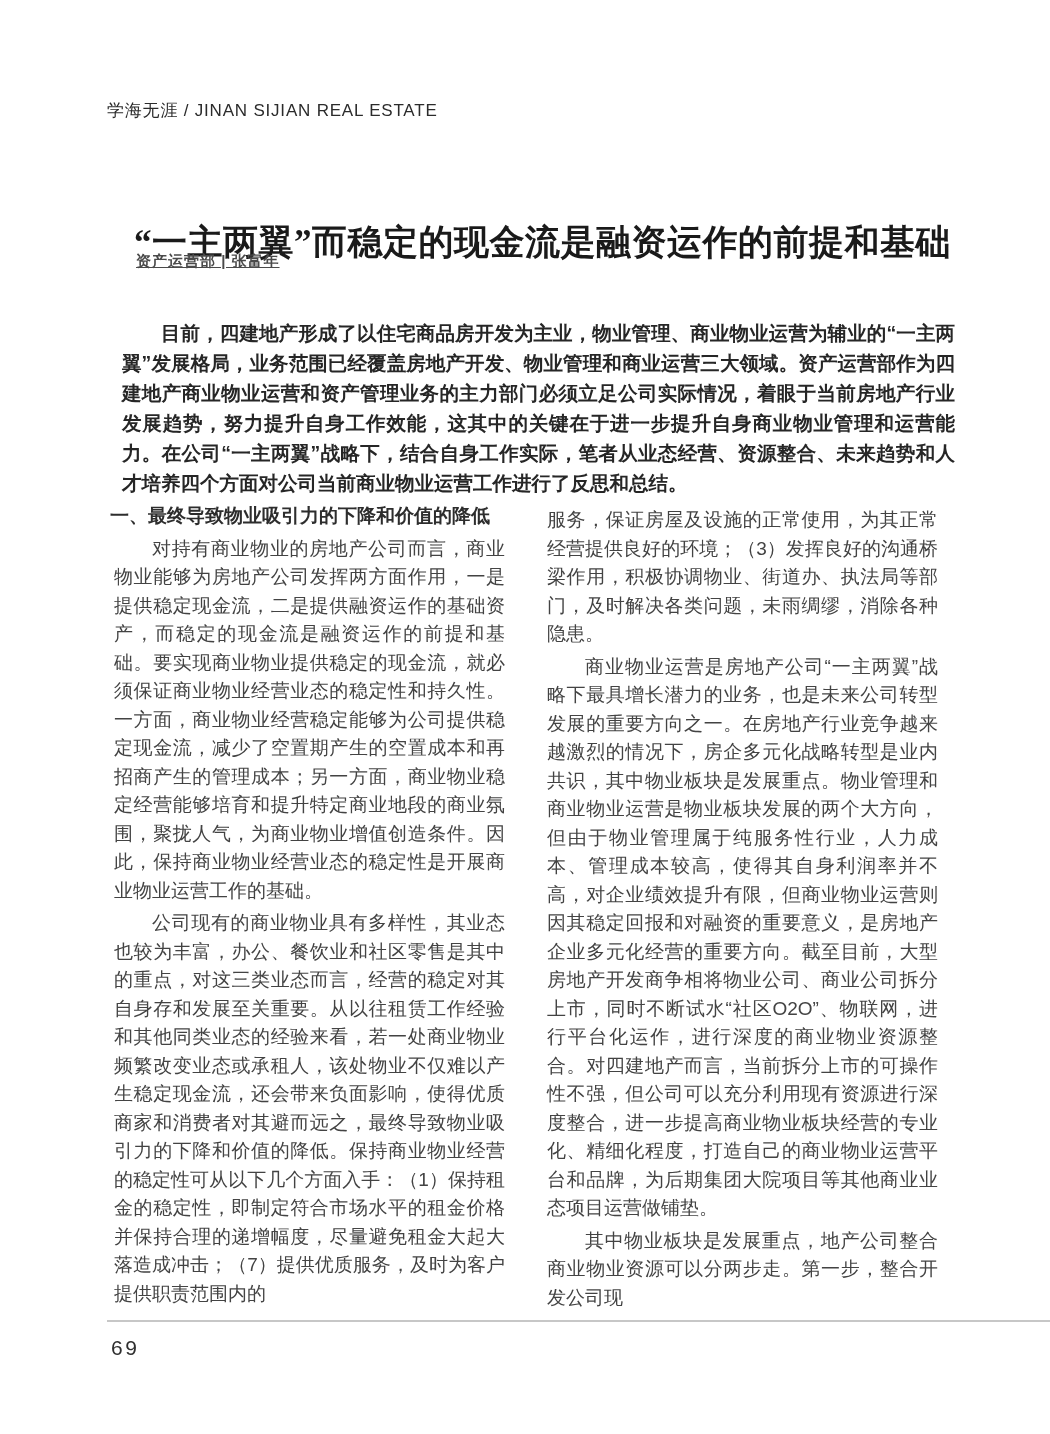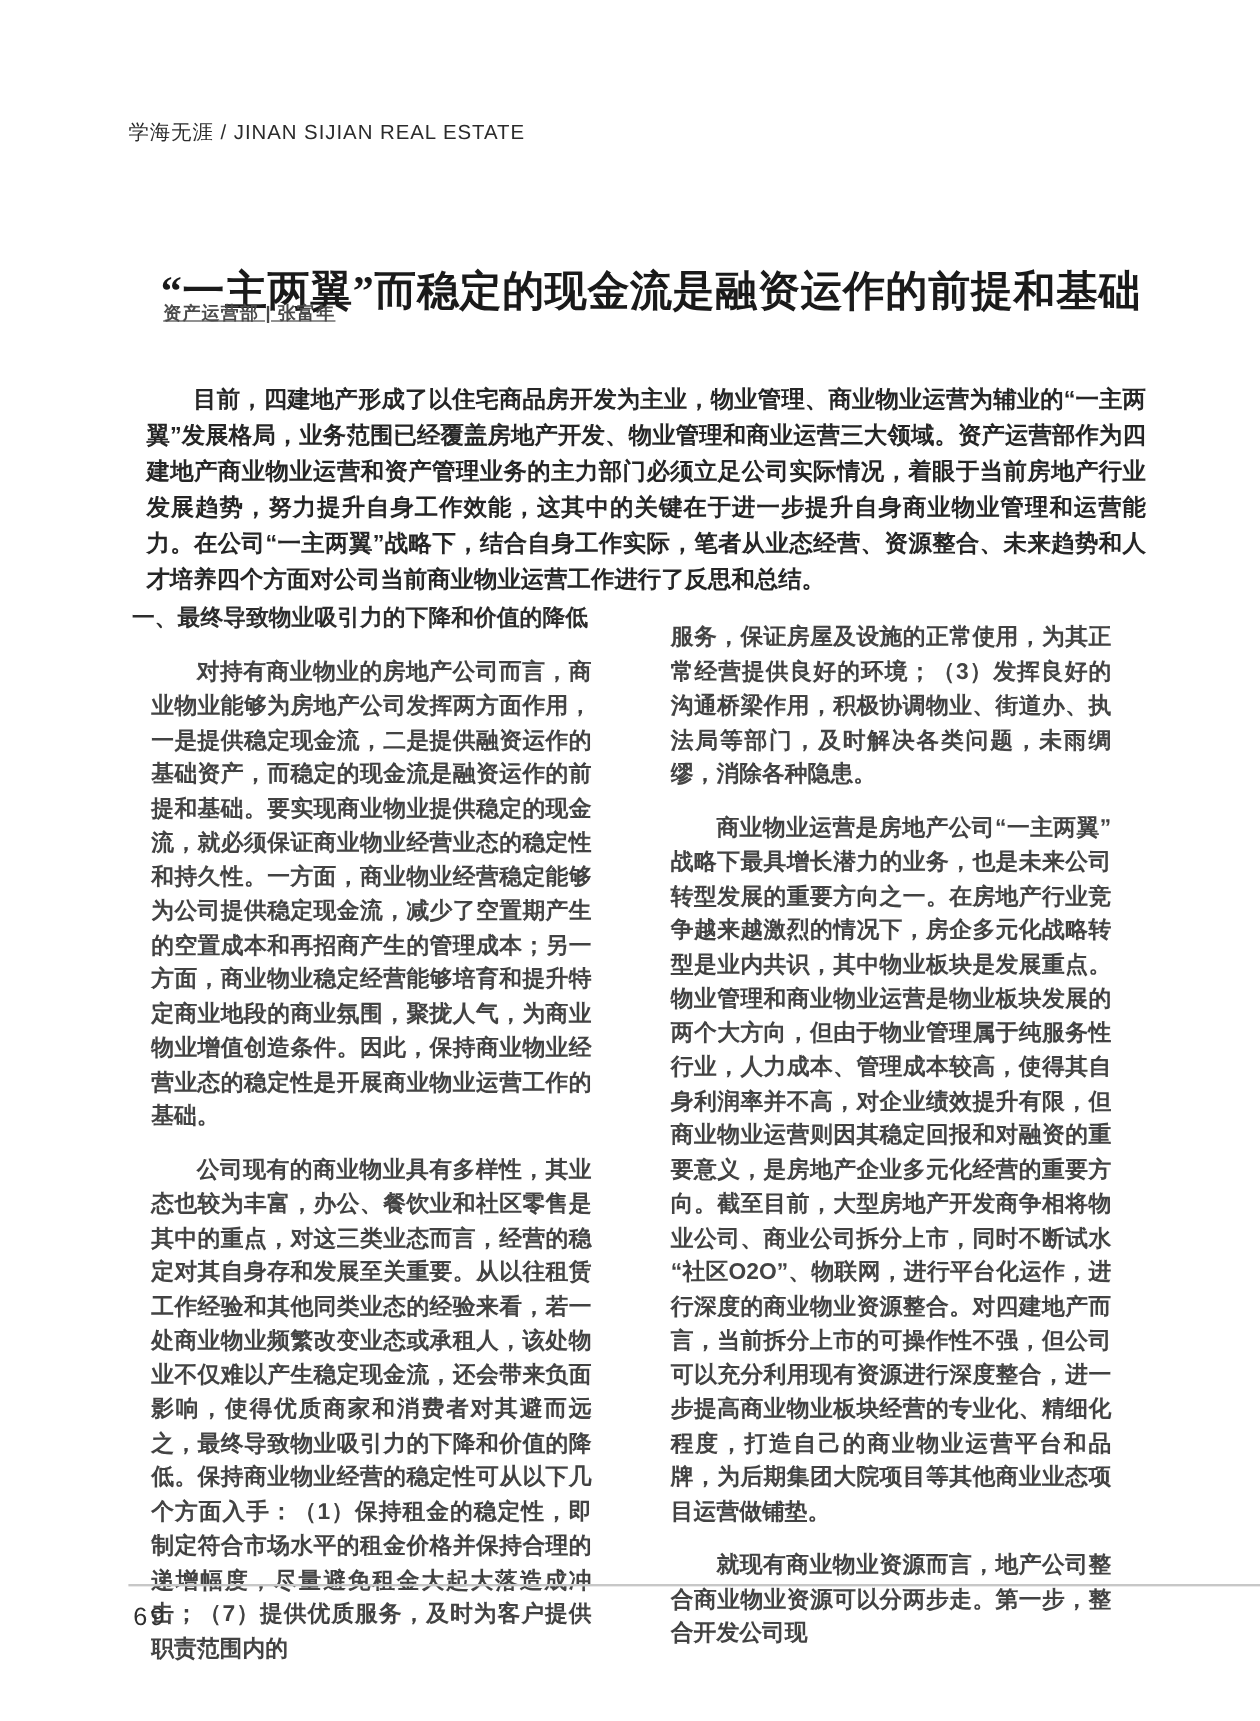--- a/index.html
+++ b/index.html
@@ -78,22 +78,21 @@
     font-size: 19px;
     line-height: 28.5px;
     font-weight: bold;
     color: #2d2d2d;
     margin: 0 0 2px 0;
   }
   .column h3.with-gap {
     margin-top: 3px;
   }
   .column p {
-    margin: 16px;
-    font-weight: bold;
+    margin: 4px;
   }
   .column p.indent {
     text-indent: 2em;
   }
   .footer-divider {
     position: absolute;
     left: 107px;
     right: 0;
     top: 1320px;
     height: 2px;
@@ -122,19 +121,19 @@
 
 <div class="columns">
   <div class="column">
     <h3>一、最终导致物业吸引力的下降和价值的降低</h3>
     <p class="indent">对持有商业物业的房地产公司而言，商业物业能够为房地产公司发挥两方面作用，一是提供稳定现金流，二是提供融资运作的基础资产，而稳定的现金流是融资运作的前提和基础。要实现商业物业提供稳定的现金流，就必须保证商业物业经营业态的稳定性和持久性。一方面，商业物业经营稳定能够为公司提供稳定现金流，减少了空置期产生的空置成本和再招商产生的管理成本；另一方面，商业物业稳定经营能够培育和提升特定商业地段的商业氛围，聚拢人气，为商业物业增值创造条件。因此，保持商业物业经营业态的稳定性是开展商业物业运营工作的基础。</p>
     <p class="indent">公司现有的商业物业具有多样性，其业态也较为丰富，办公、餐饮业和社区零售是其中的重点，对这三类业态而言，经营的稳定对其自身存和发展至关重要。从以往租赁工作经验和其他同类业态的经验来看，若一处商业物业频繁改变业态或承租人，该处物业不仅难以产生稳定现金流，还会带来负面影响，使得优质商家和消费者对其避而远之，最终导致物业吸引力的下降和价值的降低。保持商业物业经营的稳定性可从以下几个方面入手：（1）保持租金的稳定性，即制定符合市场水平的租金价格并保持合理的递增幅度，尽量避免租金大起大落造成冲击；（7）提供优质服务，及时为客户提供职责范围内的</p>
   </div>
   <div class="column">
     <p>服务，保证房屋及设施的正常使用，为其正常经营提供良好的环境；（3）发挥良好的沟通桥梁作用，积极协调物业、街道办、执法局等部门，及时解决各类问题，未雨绸缪，消除各种隐患。</p>
     <p class="indent">商业物业运营是房地产公司“一主两翼”战略下最具增长潜力的业务，也是未来公司转型发展的重要方向之一。在房地产行业竞争越来越激烈的情况下，房企多元化战略转型是业内共识，其中物业板块是发展重点。物业管理和商业物业运营是物业板块发展的两个大方向，但由于物业管理属于纯服务性行业，人力成本、管理成本较高，使得其自身利润率并不高，对企业绩效提升有限，但商业物业运营则因其稳定回报和对融资的重要意义，是房地产企业多元化经营的重要方向。截至目前，大型房地产开发商争相将物业公司、商业公司拆分上市，同时不断试水“社区O2O”、物联网，进行平台化运作，进行深度的商业物业资源整合。对四建地产而言，当前拆分上市的可操作性不强，但公司可以充分利用现有资源进行深度整合，进一步提高商业物业板块经营的专业化、精细化程度，打造自己的商业物业运营平台和品牌，为后期集团大院项目等其他商业业态项目运营做铺垫。</p>
-    <p class="indent">就现有商业物业资源而言，地产公司整合商业物业资源可以分两步走。第一步，整合开发公司现</p>
+    <p class="indent">其中物业板块是发展重点，地产公司整合商业物业资源可以分两步走。第一步，整合开发公司现</p>
   </div>
 </div>
 
 <div class="footer-divider"></div>
 
 <div class="page-number">69</div>
 
 </body></html>

